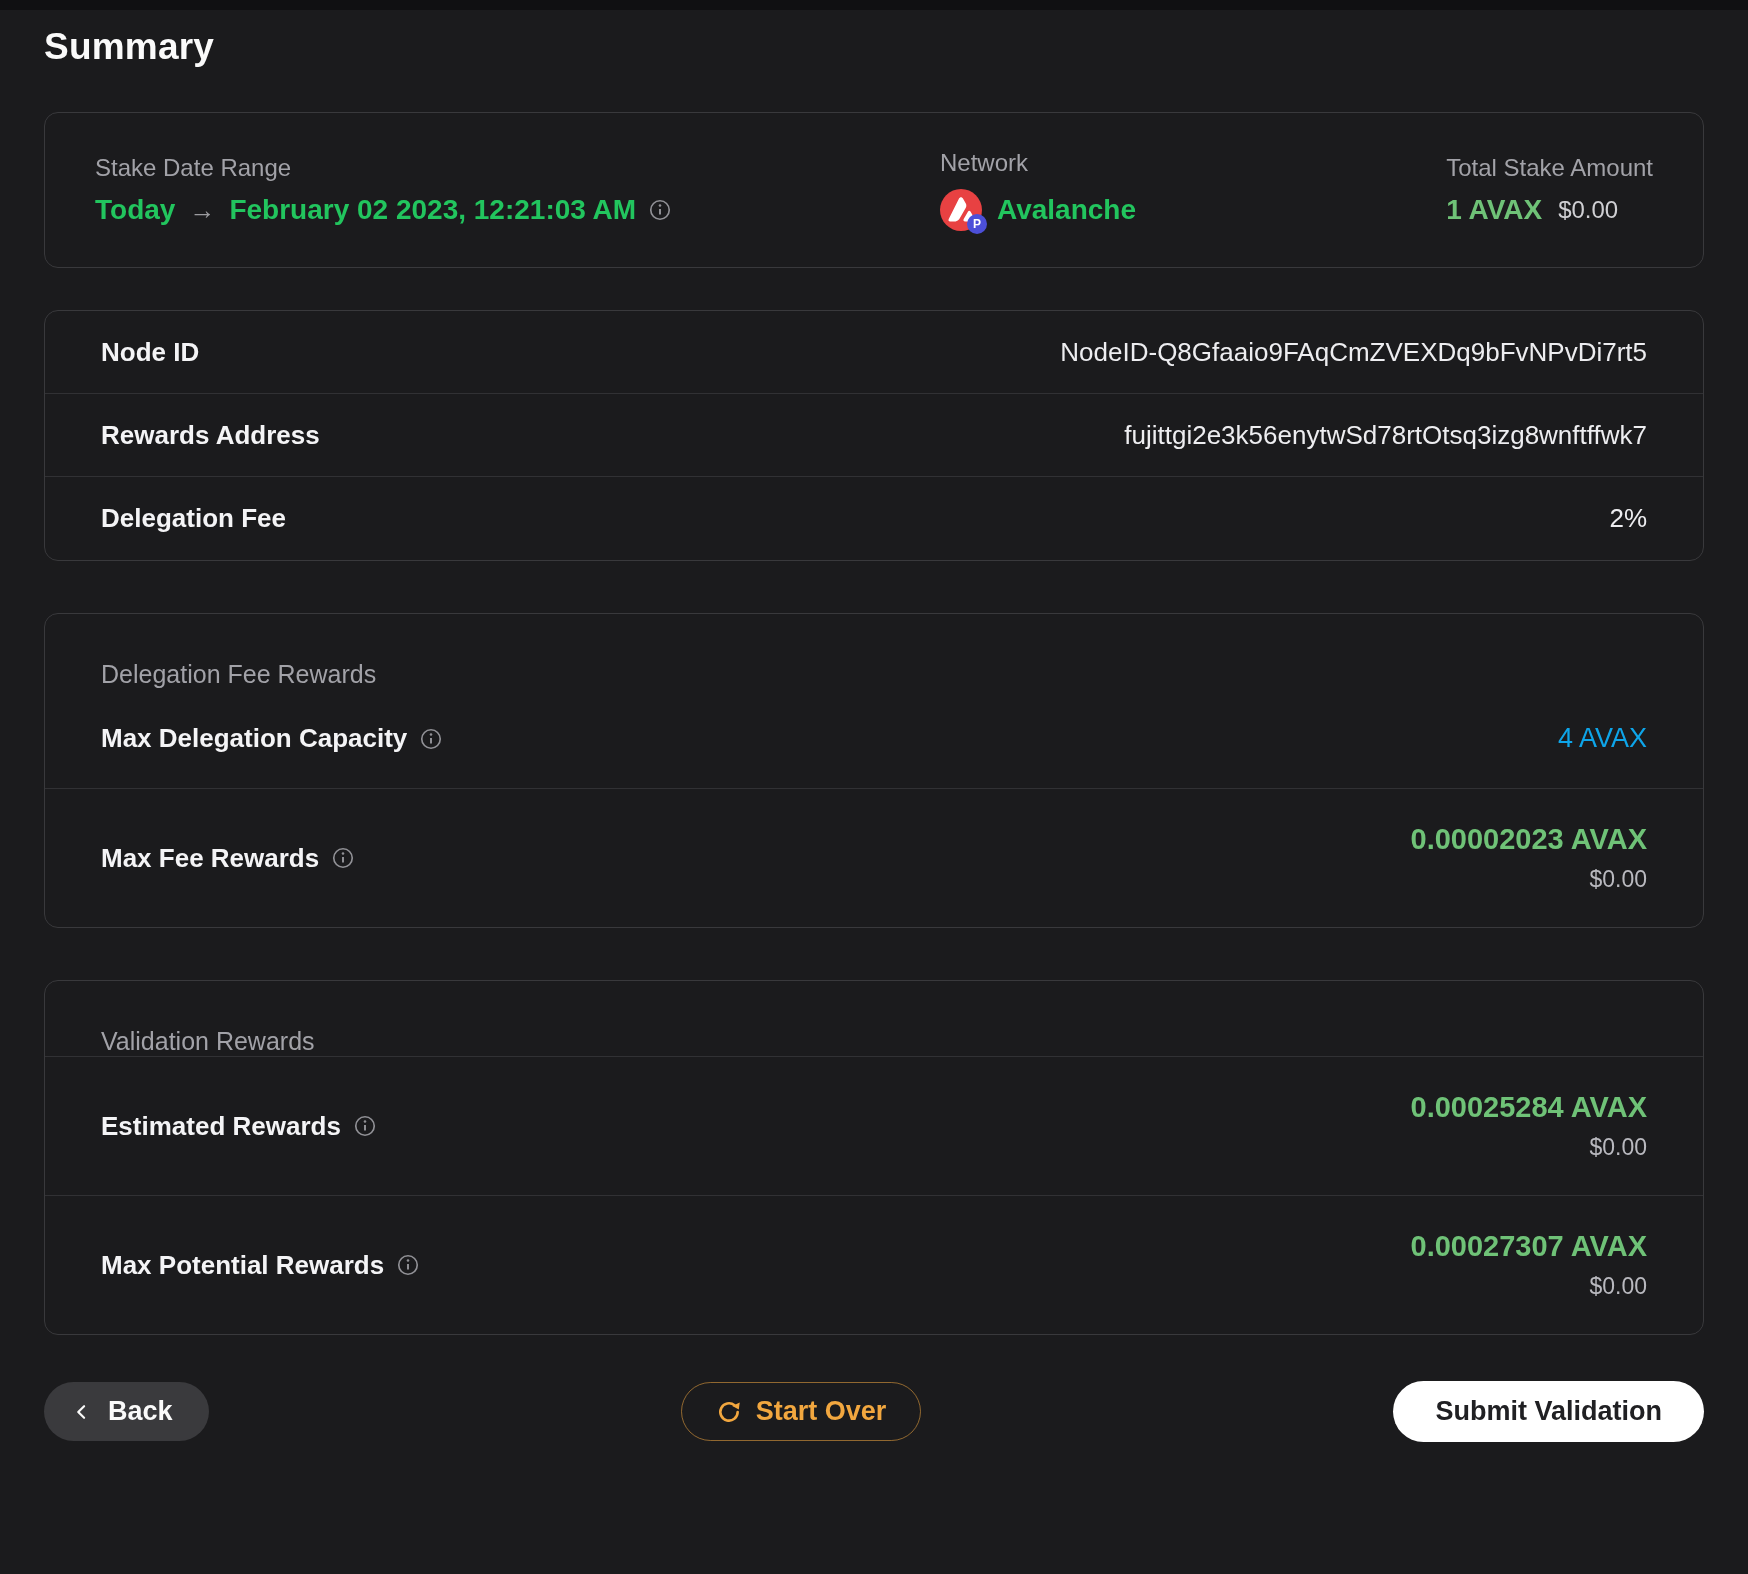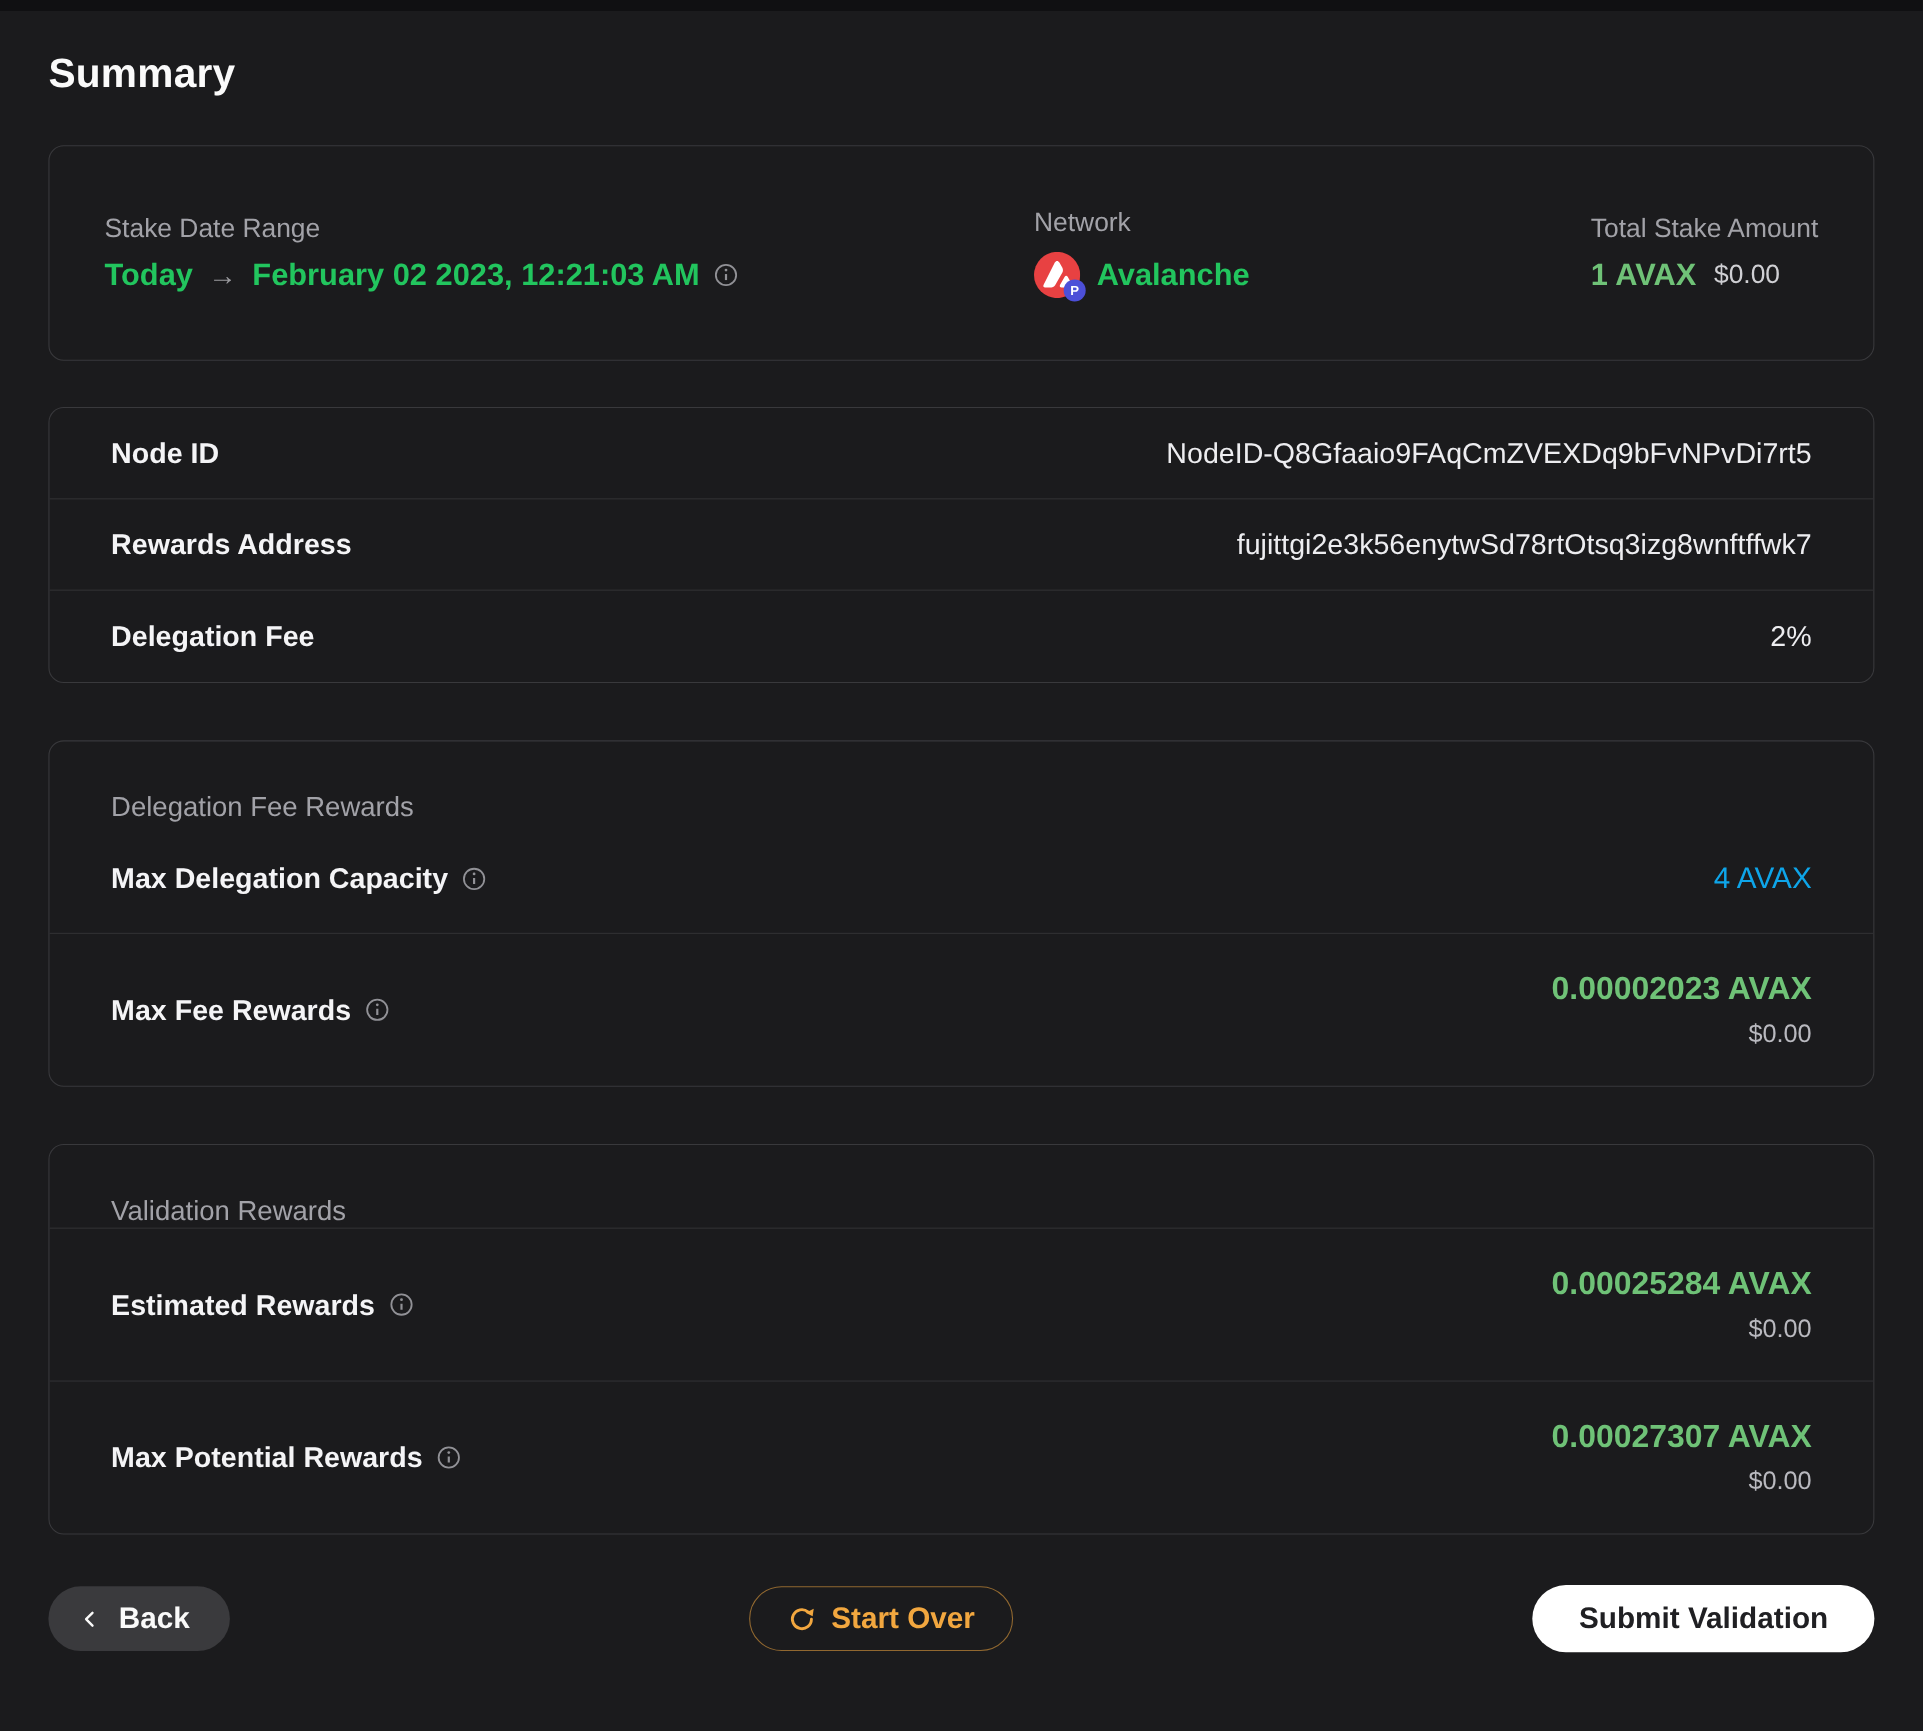--- a/index.html
+++ b/index.html
@@ -5,32 +5,32 @@
   * { box-sizing: border-box; margin: 0; padding: 0; }
   html, body { width: 1748px; height: 1574px; }
   body {
     background: #1b1b1d;
     font-family: "Liberation Sans", "DejaVu Sans", sans-serif;
     color: #f2f2f4;
     overflow: hidden;
   }
   .top-strip { height: 10px; width: 100%; background: #101012; }
   .page { padding: 0 44px; }
-  .title { font-size: 37px; font-weight: 700; color: #fafafa; margin-top: 36px; letter-spacing: .2px; }
+  .title { font-size: 37px; font-weight: 700; color: #fafafa; margin-top: 16px; letter-spacing: .2px; }
 
   .card {
     border: 1px solid #39393c;
     border-radius: 14px;
     background: #1b1b1d;
   }
 
   
   .overview {
     margin-top: 44px;
-    height: 196px;
+    height: 156px;
     display: flex;
     align-items: center;
     padding: 0 50px;
   }
   .ov-label { color: #a2a2a8; font-size: 24px; }
   .ov-value-row { display: flex; align-items: center; margin-top: 12px; }
   .strong { font-size: 28px; font-weight: 700; color: #22c55e; }
   .date-col { width: 845px; }
   .network-col { flex: 1; }
   .total-col { text-align: right; }

